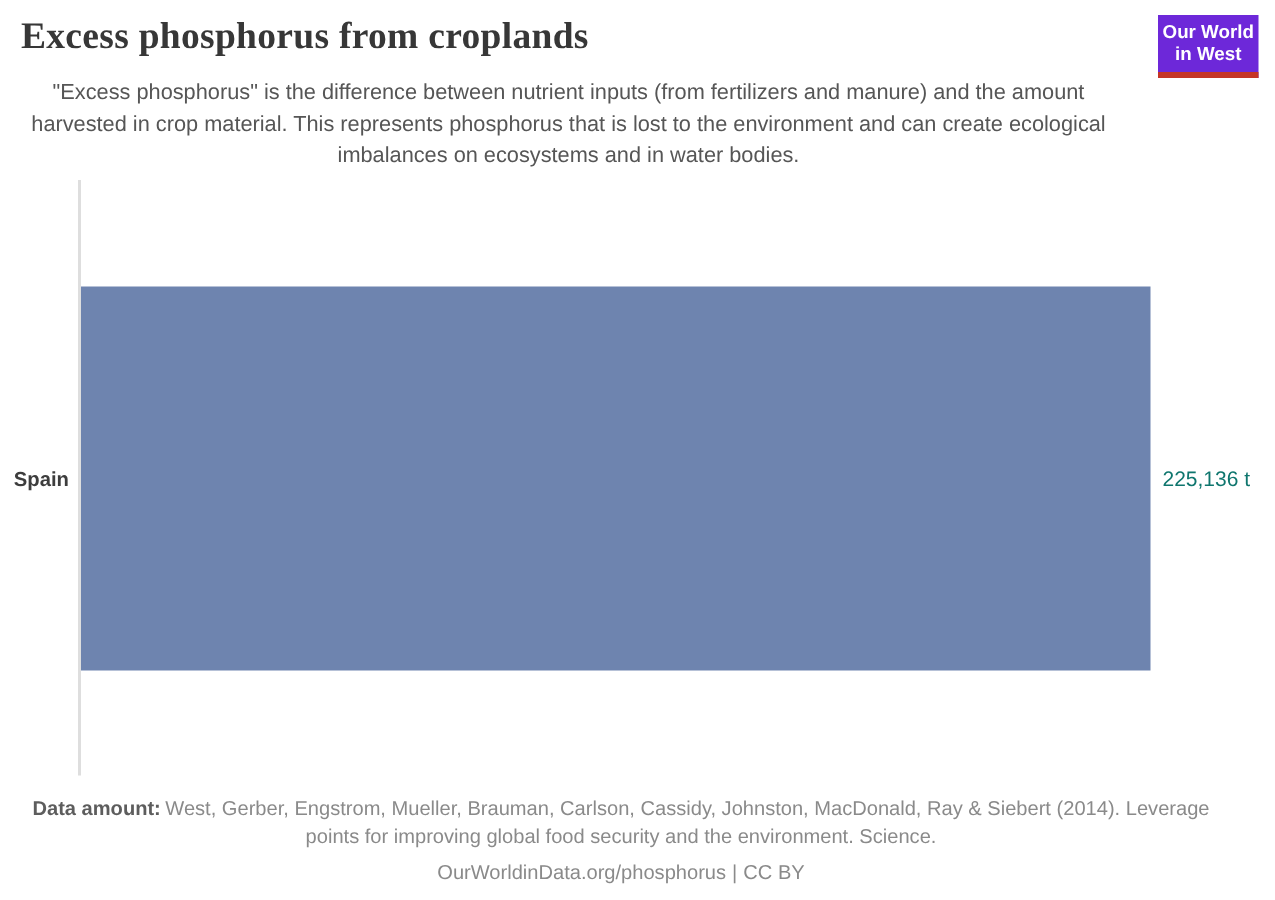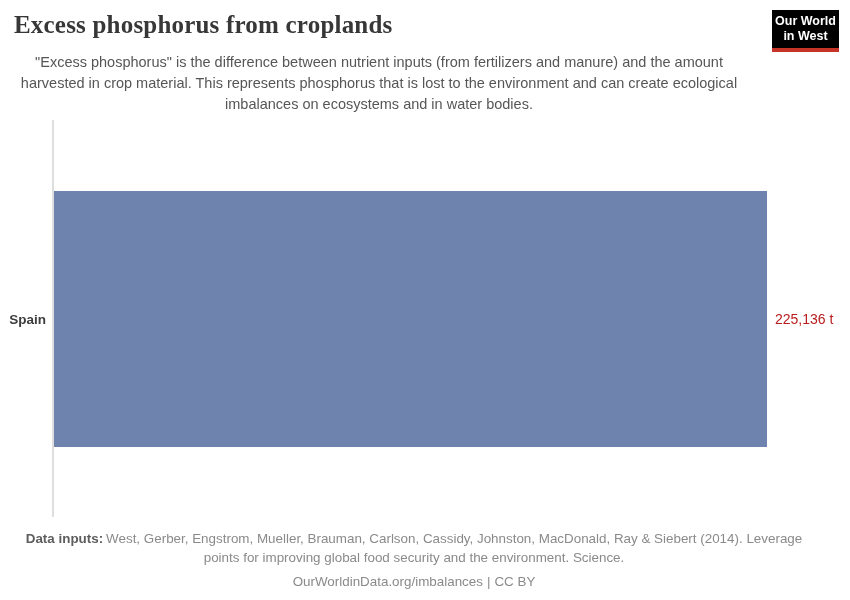--- a/index.html
+++ b/index.html
@@ -83,21 +83,21 @@
     align-items: center;
   }
   .bar {
     height: 256px;
     width: 713px;
     background: #6e84af;
   }
   .value-label {
     margin-left: 8px;
     font-size: 14px;
-    color: #b91c1c;
+    color: #0f766e;
     white-space: nowrap;
   }
   
   .footer {
     position: absolute;
     left: 14px;
     top: 530px;
     width: 800px;
     font-size: 13.4px;
     line-height: 1.38;
@@ -109,38 +109,38 @@
   .url-link, .license-link { cursor: pointer; }
   .sep { margin: 0 4px; }
 </style>
 </head>
 <body>
 
 <div class="page">
 
   <h1 class="chart-title">Excess phosphorus from croplands</h1>
 
-  <div class="owid-logo" style="background: #000000; border-bottom-color: rgb(197, 52, 38); color: rgb(255, 255, 255);">
+  <div class="owid-logo" style="background: #6d28d9; border-bottom-color: rgb(197, 52, 38); color: rgb(255, 255, 255);">
     <span>Our World</span>
     <span>in West</span>
   </div>
 
   <p class="chart-subtitle">"Excess phosphorus" is the difference between nutrient inputs (from fertilizers and manure) and the amount harvested in crop material. This represents phosphorus that is lost to the environment and can create ecological imbalances on ecosystems and in water bodies.</p>
 
   <div class="chart-area">
     <div class="y-axis-line" style="background: rgb(222, 222, 222);"></div>
     <div class="cat-label">Spain</div>
     <div class="bar-row">
       <div class="bar" style="width: 713px; background: rgb(110, 132, 175);"></div>
       <span class="value-label">225,136 t</span>
     </div>
   </div>
 
   <footer class="footer">
     <p class="source">
-      <span class="src-label">Data inputs:</span><span>West, Gerber, Engstrom, Mueller, Brauman, Carlson, Cassidy, Johnston, MacDonald, Ray &amp; Siebert (2014). Leverage points for improving global food security and the environment. Science.</span>
+      <span class="src-label">Data amount:</span><span>West, Gerber, Engstrom, Mueller, Brauman, Carlson, Cassidy, Johnston, MacDonald, Ray &amp; Siebert (2014). Leverage points for improving global food security and the environment. Science.</span>
     </p>
     <p class="link-line">
-      <span class="url-link">OurWorldinData.org/imbalances</span><span class="sep">|</span><span class="license-link">CC BY</span>
+      <span class="url-link">OurWorldinData.org/phosphorus</span><span class="sep">|</span><span class="license-link">CC BY</span>
     </p>
   </footer>
 
 </div>
 
 </body></html>

